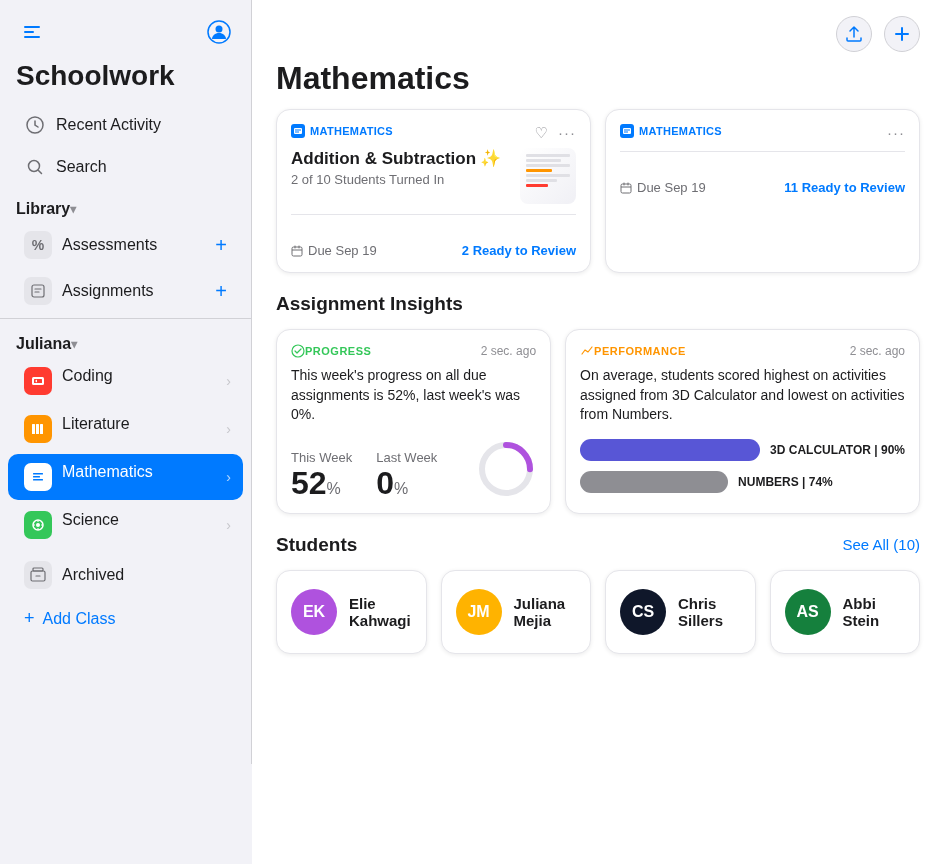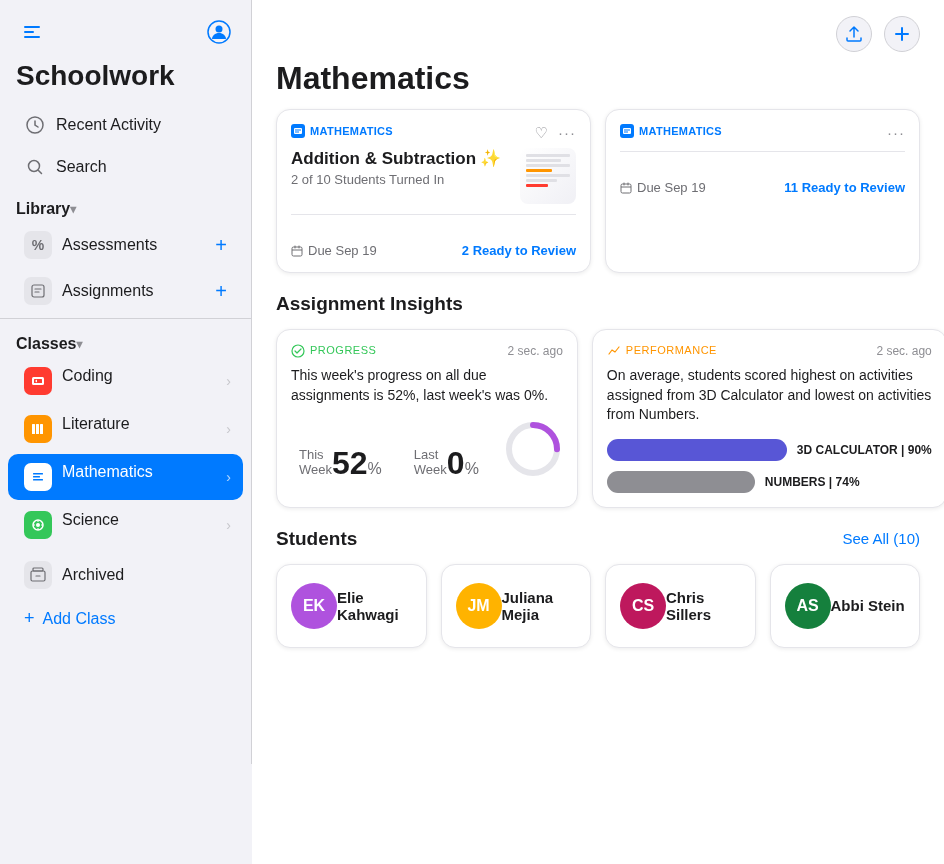--- a/index.html
+++ b/index.html
@@ -309,23 +309,23 @@
 
     .insight-header {
       display: flex;
       justify-content: space-between;
       align-items: center;
       margin-bottom: 8px;
     }
 
     .insight-badge {
       display: flex;
-      gap: 5px;
+      align-items: center;
       font-size: 11px;
-      font-weight: 400;
+      font-weight: 700;
       letter-spacing: 0.5px;
     }
 
     .insight-time {
       font-size: 12px;
       color: #8e8e93;
     }
 
     .insight-text {
       font-size: 14px;
@@ -335,21 +335,21 @@
     }
 
     .progress-stats {
       display: flex;
       align-items: flex-end;
       gap: 24px;
     }
 
     .stat-block {
       display: flex;
-      margin-left: 8px;
+      flex-direction: column;
     }
 
     .stat-label {
       font-size: 13px;
       color: #6e6e73;
       margin-bottom: 2px;
     }
 
     .stat-value {
       font-size: 32px;
@@ -407,20 +407,21 @@
       gap: 14px;
     }
 
     .student-card {
       background: white;
       border-radius: 14px;
       border: 1px solid #e5e5ea;
       padding: 18px 14px;
       display: flex;
       align-items: center;
+      gap: 12px;
       box-shadow: 0 1px 4px rgba(0,0,0,0.08);
       cursor: pointer;
     }
 
     .avatar {
       width: 46px;
       height: 46px;
       border-radius: 50%;
       display: flex;
       align-items: center;
@@ -530,21 +531,21 @@
         </svg>
       </div>
       <span>Assignments</span>
     </div>
     <span style="color:#007AFF; font-size:20px; cursor:pointer;">+</span>
   </div>
 
   <div class="divider"></div>
 
   <div class="sidebar-section-header">
-    <span>Classes</span>
+    <span>Juliana</span>
     <span class="sidebar-section-chevron">▾</span>
   </div>
 
   <div class="sidebar-class-item">
     <div class="sidebar-class-left">
       <div class="class-icon" style="background:#FF3B30;">
         <svg width="16" height="16" viewBox="0 0 16 16" fill="white">
           <rect x="2" y="4" width="12" height="8" rx="1.5"></rect>
           <rect x="4" y="6" width="8" height="4" rx="0.5" fill="#FF3B30"></rect>
           <path d="M5 8l2-1.5v3L5 8z" fill="white"></path>
@@ -795,21 +796,21 @@
         </div>
         <span class="student-name">Elie Kahwagi</span>
       </div>
       <div class="student-card">
         <div class="avatar" style="background:#FFB300;">
           <span>JM</span>
         </div>
         <span class="student-name">Juliana Mejia</span>
       </div>
       <div class="student-card">
-        <div class="avatar" style="background:#be185d;">
+        <div class="avatar" style="background:#0f172a;">
           <span>CS</span>
         </div>
         <span class="student-name">Chris Sillers</span>
       </div>
       <div class="student-card">
         <div class="avatar" style="background:#15803d;">
           <span>AS</span>
         </div>
         <span class="student-name">Abbi Stein</span>
       </div>

